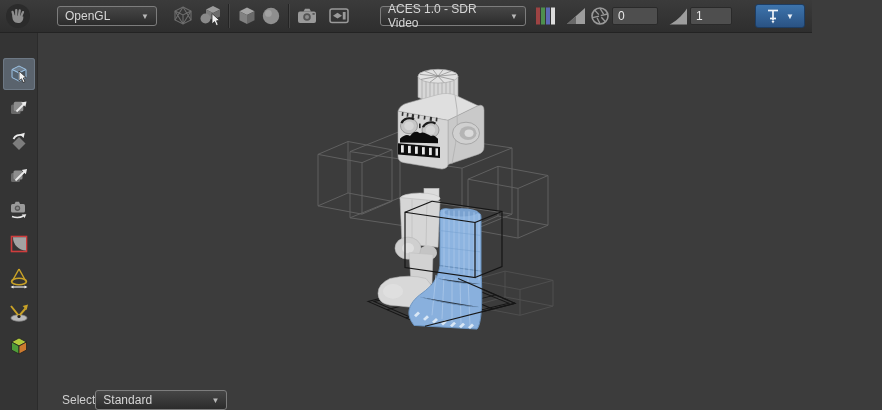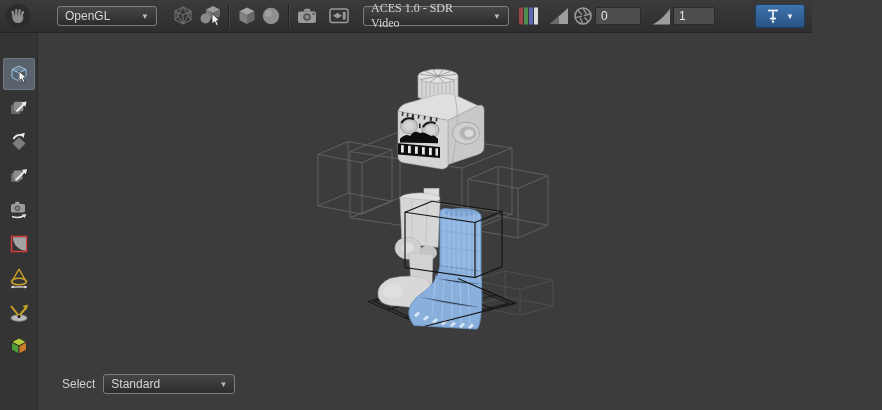--- a/index.html
+++ b/index.html
@@ -8,41 +8,41 @@
   
   .topbar{position:absolute;left:0;top:0;width:812px;height:33px;
     background:linear-gradient(#3b3b3b,#2e2e2e);border-bottom:1px solid #232323;
     display:flex;align-items:center;z-index:30;box-sizing:border-box;}
   .logo{width:26px;height:26px;margin-left:5px;flex:0 0 auto;}
   .dd{height:20px;background:linear-gradient(#464646,#2c2c2c);border:1px solid #7d7d7d;
     border-radius:3px;color:#d6d6d6;display:flex;align-items:center;padding:0 7px;
     font-size:12px;box-sizing:border-box;cursor:default;}
   .dd .arr{margin-left:auto;font-size:8px;color:#b8b8b8;padding-left:10px;}
   .dd-renderer{width:100px;margin-left:26px;}
-  .dd-view{width:146px;margin-left:12px;font-family:Liberation Serif, serif;}
+  .dd-view{width:146px;margin-left:29px;}
   .tbtn{width:24px;height:24px;display:flex;align-items:center;justify-content:center;flex:0 0 auto;}
   .sep{width:1px;height:24px;background:#242424;border-right:1px solid #454545;margin:0 5px;flex:0 0 auto;}
   .num{width:46px;height:18px;background:#4e4e4e;border:1px solid #2a2a2a;border-radius:2px;
     color:#e8e8e8;font-size:12px;padding:0 5px;box-sizing:border-box;font-family:"Liberation Sans",sans-serif;}
   .pinbtn{margin-left:auto;margin-right:7px;width:48px;height:22px;border-radius:3px;
     background:linear-gradient(#3d74ac,#2a5384);border:1px solid #1d3d63;
     display:flex;align-items:center;justify-content:center;gap:6px;}
   .pinbtn .arr{font-size:8px;color:#e8eef5;}
 
   
   .sidebar{position:absolute;left:0;top:33px;width:38px;height:377px;background:#343434;
     border-right:1px solid #2b2b2b;z-index:20;box-sizing:border-box;}
   .tool{width:32px;height:32px;margin:2px 0 2px 3px;border-radius:3px;
     display:flex;align-items:center;justify-content:center;}
   .tool:first-child{margin-top:25px;}
   .tool.active{background:#5a636d;box-shadow:inset 0 0 0 1px #6d7884;}
 
   
   .viewport{position:absolute;left:0;top:33px;width:882px;height:377px;z-index:5;}
-  .bottombar{position:absolute;left:62px;top:374px;display:flex;align-items:center;gap:8px;z-index:25;}
+  .bottombar{position:absolute;left:62px;top:390px;display:flex;align-items:center;gap:0;z-index:25;}
   .bottombar .lbl{color:#cfcfcf;font-size:12px;}
   .dd-mode{width:132px;}
 </style>
 </head>
 <body>
 
 <div id="app">
 
   <div class="topbar">
 

